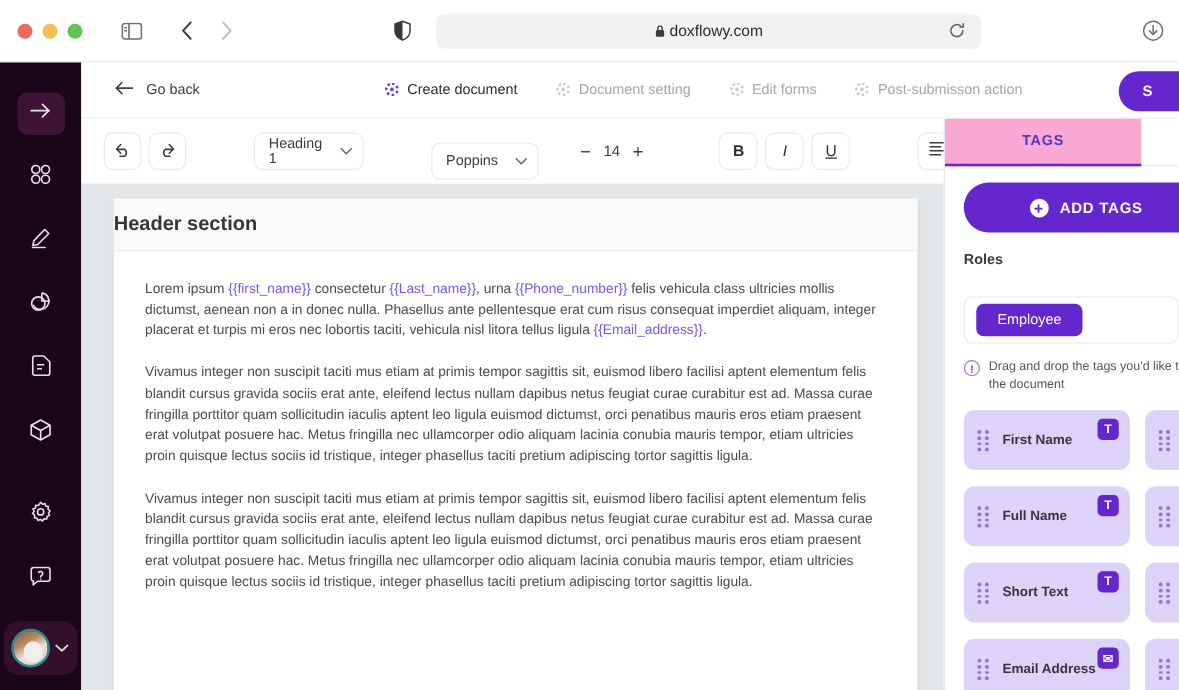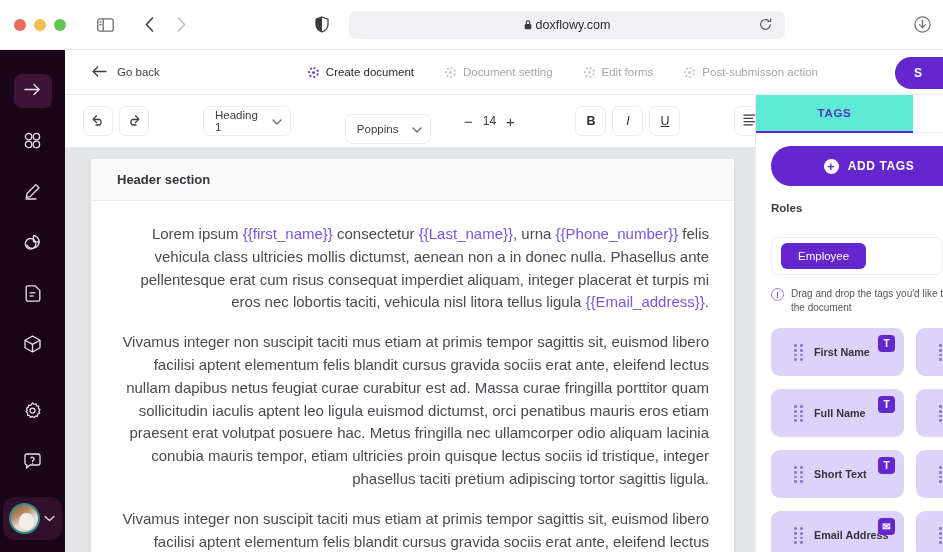--- a/index.html
+++ b/index.html
@@ -105,21 +105,21 @@
     width: 878px; height: 45px;
     background: #ffffff;
     display: flex; align-items: center;
     border-bottom: 1px solid #ececee;
   }
   .goback {
     display: flex; align-items: center; gap: 10px;
     margin-left: 27px; font-size: 11.5px; color: #3e3e42;
   }
   .steps { display: flex; align-items: center; margin-left: 148px; gap: 31px; }
-  .step { display: flex; align-items: center; gap: 7px; font-size: 11.5px; }
+  .step { display: flex; gap: 7px; font-size: 11.5px; }
   .step .radio {
     width: 11px; height: 11px; border-radius: 50%;
     border: 2px dotted #6d3fd4;
     position: relative;
   }
   .step .radio::after {
     content: ""; position: absolute; inset: 2px;
     border-radius: 50%; background: #6d3fd4;
   }
   .step.inactive .radio { border-color: #c9c9cf; }
@@ -189,41 +189,40 @@
   .page {
     position: absolute; left: 26px; top: 12px;
     width: 643px; min-height: 600px;
     background: #ffffff;
     box-shadow: 0 1px 4px rgba(0,0,0,.07);
   }
   .page-header {
     height: 42px; background: #fafafb;
     border-bottom: 1px solid #eeeef0;
     display: flex; align-items: center;
-    padding-left: 26px;
-    font-size: 13px; font-weight: bold; color: #35353a;
+    font-size: 16px; font-weight: bold; color: #35353a;
   }
   .page-body { padding: 22px 25px 0 25px; }
   .para {
-    font-size: 15px; line-height: 1.52;
-    color: #4a4a50; margin-bottom: 17px; text-align: right;
+    font-size: 11px; line-height: 1.52;
+    color: #4a4a50; margin-bottom: 17px;
   }
   .token { color: #7b55e0; }
 
   
   .tags-panel {
     position: absolute; top: 45px; left: 755px;
     width: 188px; height: 457px;
     background: #ffffff;
     border-left: 1px solid #eaeaec;
   }
   .tags-tabbar { height: 38px; display: flex; border-bottom: 1px solid #ececef; }
   .tags-tab {
     width: 157px; height: 38px;
-    background: #5eead4;
+    background: #f9a8d4;
     display: flex; align-items: center; justify-content: center;
     font-size: 11.5px; font-weight: bold; letter-spacing: .7px;
     color: #5a35bd;
     border-bottom: 2.5px solid #6426cd;
   }
   .tags-tab-rest { flex: 1; }
   .tags-body { padding: 13px 0 0 15px; }
   .add-tags-btn {
     width: 196px; height: 40px;
     background: #6426cd; border-radius: 20px;
@@ -266,21 +265,21 @@
   .tag-grid {
     margin-top: 13px;
     display: grid;
     grid-template-columns: 133px 133px;
     gap: 13px 12px;
   }
   .tag-card {
     width: 133px; height: 48px;
     background: #ddd2f7; border-radius: 9px;
     display: flex; align-items: center; gap: 11px;
-    padding-left: 23px; position: relative;
+    padding-left: 11px; position: relative;
   }
   .drag-dots {
     width: 9px; height: 16px;
     display: grid; grid-template-columns: 3px 3px;
     grid-template-rows: repeat(4, 3px); gap: 1.6px 3px;
   }
   .drag-dots i { width: 2.6px; height: 2.6px; border-radius: 50%; background: #8f76cf; display: block; }
   .tag-label { font-size: 10.8px; font-weight: bold; color: #35353b; }
   .tag-type {
     position: absolute; right: 9px; top: 7px;

